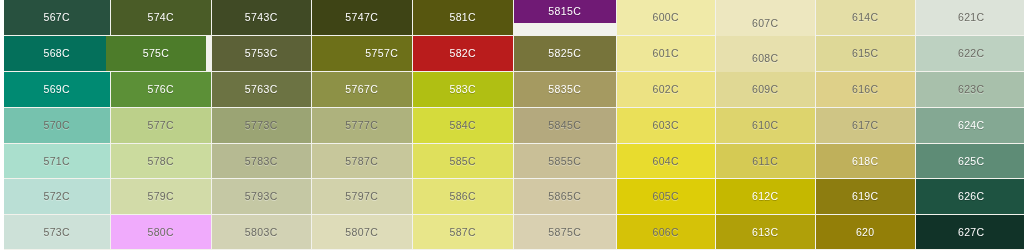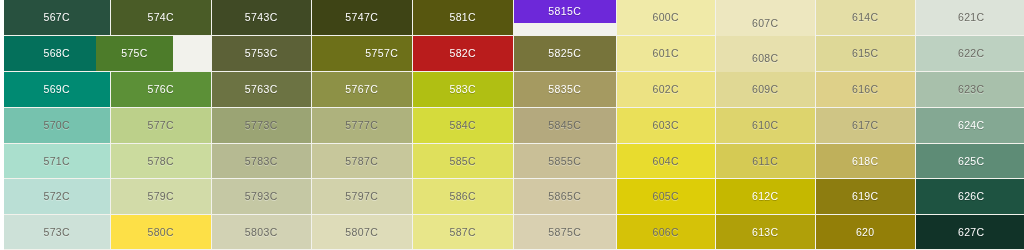--- a/index.html
+++ b/index.html
@@ -75,41 +75,41 @@
       </div>
       <div class="swatch-cell light-text" style="position: absolute; left: 212px; top: 0px; width: 98.5px; height: 34.5px; background: rgb(64, 74, 37);">
         <span class="swatch-label">5743C</span>
       </div>
       <div class="swatch-cell light-text" style="position: absolute; left: 312px; top: 0px; width: 99.5px; height: 34.5px; background: rgb(62, 68, 21);">
         <span class="swatch-label">5747C</span>
       </div>
       <div class="swatch-cell light-text" style="position: absolute; left: 413px; top: 0px; width: 99.5px; height: 34.5px; background: rgb(87, 86, 15);">
         <span class="swatch-label">581C</span>
       </div>
-      <div class="swatch-cell light-text" style="position: absolute; left: 514px; top: 0px; width: 101.5px; height: 23px; background: #6d28d9;">
+      <div class="swatch-cell light-text" style="position: absolute; left: 514px; top: 0px; width: 101.5px; height: 23px; background: #701a75;">
         <span class="swatch-label">5815C</span>
       </div>
       <div class="swatch-cell dark-text" style="position: absolute; left: 617px; top: 0px; width: 97.5px; height: 34.5px; background: rgb(240, 234, 168);">
         <span class="swatch-label">600C</span>
       </div>
       <div class="swatch-cell dark-text" style="position: absolute; left: 716px; top: 0px; width: 98.5px; height: 46px; background: rgb(237, 231, 191);">
         <span class="swatch-label">607C</span>
       </div>
       <div class="swatch-cell dark-text" style="position: absolute; left: 816px; top: 0px; width: 98.5px; height: 34.5px; background: rgb(228, 222, 166);">
         <span class="swatch-label">614C</span>
       </div>
       <div class="swatch-cell dark-text" style="position: absolute; left: 916px; top: 0px; width: 110.5px; height: 34.5px; background: rgb(220, 227, 217);">
         <span class="swatch-label">621C</span>
       </div>
     </div>
     <div class="swatch-row" style="top: 36px; height: 36px;">
       <div class="swatch-cell light-text" style="position: absolute; left: 4px; top: 0px; width: 105.5px; height: 34.5px; background: rgb(4, 112, 91);">
         <span class="swatch-label">568C</span>
       </div>
-      <div class="swatch-cell light-text" style="position: absolute; left: 96px; top: 0px; width: 77px; height: 34.5px; background: rgb(77, 124, 42);">
+      <div class="swatch-cell light-text" style="position: absolute; left: 106px; top: 0px; width: 100px; height: 34.5px; background: rgb(77, 124, 42);">
         <span class="swatch-label">575C</span>
       </div>
       <div class="swatch-cell light-text" style="position: absolute; left: 212px; top: 0px; width: 98.5px; height: 34.5px; background: rgb(92, 97, 55);">
         <span class="swatch-label">5753C</span>
       </div>
       <div class="swatch-cell light-text" style="position: absolute; left: 312px; top: 0px; width: 99.5px; height: 34.5px; background: rgb(109, 112, 25); padding-left: 40px;">
         <span class="swatch-label">5757C</span>
       </div>
       <div class="swatch-cell light-text" style="position: absolute; left: 413px; top: 0px; width: 99.5px; height: 34.5px; background: #b91c1c;">
         <span class="swatch-label">582C</span>
@@ -255,21 +255,21 @@
         <span class="swatch-label">619C</span>
       </div>
       <div class="swatch-cell light-text" style="position: absolute; left: 916px; top: 0px; width: 110.5px; height: 34.5px; background: rgb(30, 83, 65);">
         <span class="swatch-label">626C</span>
       </div>
     </div>
     <div class="swatch-row" style="top: 215px; height: 35px;">
       <div class="swatch-cell dark-text" style="position: absolute; left: 4px; top: 0px; width: 105.5px; height: 33.5px; background: rgb(205, 225, 216);">
         <span class="swatch-label">573C</span>
       </div>
-      <div class="swatch-cell dark-text" style="position: absolute; left: 111px; top: 0px; width: 99.5px; height: 33.5px; background: #fde047;">
+      <div class="swatch-cell dark-text" style="position: absolute; left: 111px; top: 0px; width: 99.5px; height: 33.5px; background: #f0abfc;">
         <span class="swatch-label">580C</span>
       </div>
       <div class="swatch-cell dark-text" style="position: absolute; left: 212px; top: 0px; width: 98.5px; height: 33.5px; background: rgb(210, 210, 180);">
         <span class="swatch-label">5803C</span>
       </div>
       <div class="swatch-cell dark-text" style="position: absolute; left: 312px; top: 0px; width: 99.5px; height: 33.5px; background: rgb(222, 220, 185);">
         <span class="swatch-label">5807C</span>
       </div>
       <div class="swatch-cell dark-text" style="position: absolute; left: 413px; top: 0px; width: 99.5px; height: 33.5px; background: rgb(232, 230, 138);">
         <span class="swatch-label">587C</span>

